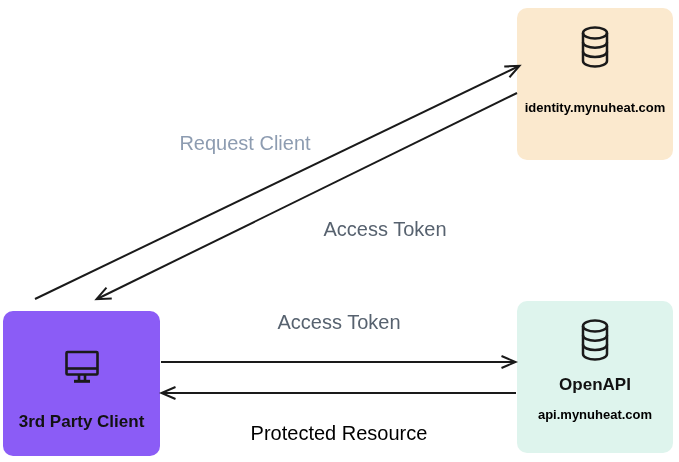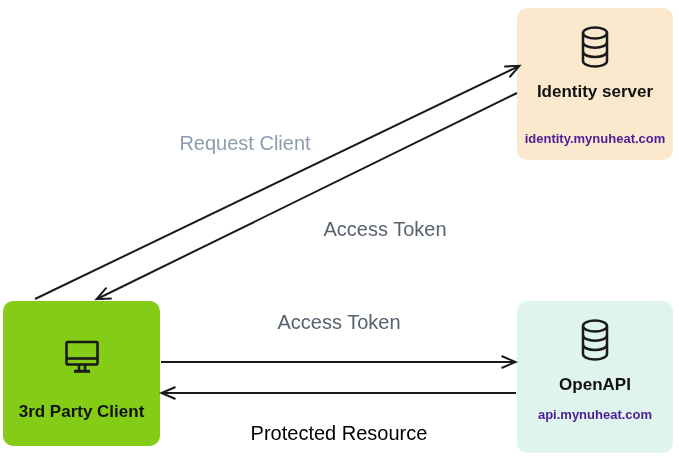--- a/index.html
+++ b/index.html
@@ -14,41 +14,41 @@
   .node {
     position: absolute;
     border-radius: 10px;
     display: flex;
     flex-direction: column;
     align-items: center;
     box-sizing: border-box;
   }
   #node-identity { left: 517px; top: 8px;   width: 156px; height: 152px; background: #fbe9ce; }
   #node-openapi  { left: 517px; top: 301px; width: 156px; height: 152px; background: #def4ed; text-align: right; }
-  #node-client   { left: 3px;   top: 301px; width: 157px; height: 145px; background: #84cc16; text-align: right; }
+  #node-client   { left: 3px;   top: 311px; width: 157px; height: 145px; background: #8b5cf6; text-align: right; }
 
   .node-icon { flex: 0 0 auto; }
   #node-identity .node-icon, #node-openapi .node-icon { margin-top: 18px; }
   #node-client .node-icon { margin-top: 36px; }
 
   .node-title {
     font-weight: bold;
     font-size: 17px;
     line-height: 22px;
     color: #121212;
     margin-top: 9px;
     white-space: nowrap;
   }
   #node-client .node-title { margin-top: 20px; }
 
   .node-subtitle {
     font-weight: bold;
     font-size: 13px;
     line-height: 17px;
-    color: #4c1d95;
+    color: #000000;
     white-space: nowrap;
   }
   #node-identity .node-subtitle { margin-top: 27px; }
   #node-openapi  .node-subtitle { margin-top: 10px; }
 
   .arrows {
     position: absolute;
     left: 0; top: 0;
     width: 679px; height: 462px;
     pointer-events: none;
@@ -73,21 +73,20 @@
   <div class="node" id="node-identity">
     <span class="node-icon">
       <svg width="34" height="42" viewBox="0 0 34 42" fill="none">
         <ellipse cx="17" cy="7" rx="12" ry="5.5" stroke="#1a1a1a" stroke-width="2.5"></ellipse>
         <path d="M5 7 V35 M29 7 V35" stroke="#1a1a1a" stroke-width="2.5"></path>
         <path d="M5 16.3 a12 5.5 0 0 0 24 0" stroke="#1a1a1a" stroke-width="2.5"></path>
         <path d="M5 25.6 a12 5.5 0 0 0 24 0" stroke="#1a1a1a" stroke-width="2.5"></path>
         <path d="M5 35 a12 5.5 0 0 0 24 0" stroke="#1a1a1a" stroke-width="2.5"></path>
       </svg>
     </span>
-    <div class="node-title">Identity server</div>
     <div class="node-subtitle">identity.mynuheat.com</div>
   </div>
 
   <div class="node" id="node-openapi">
     <span class="node-icon">
       <svg width="34" height="42" viewBox="0 0 34 42" fill="none">
         <ellipse cx="17" cy="7" rx="12" ry="5.5" stroke="#1a1a1a" stroke-width="2.5"></ellipse>
         <path d="M5 7 V35 M29 7 V35" stroke="#1a1a1a" stroke-width="2.5"></path>
         <path d="M5 16.3 a12 5.5 0 0 0 24 0" stroke="#1a1a1a" stroke-width="2.5"></path>
         <path d="M5 25.6 a12 5.5 0 0 0 24 0" stroke="#1a1a1a" stroke-width="2.5"></path>

